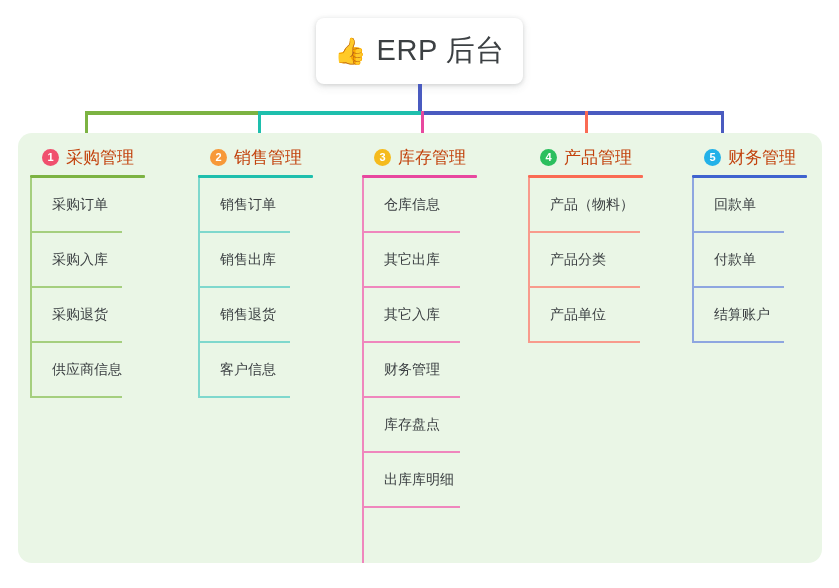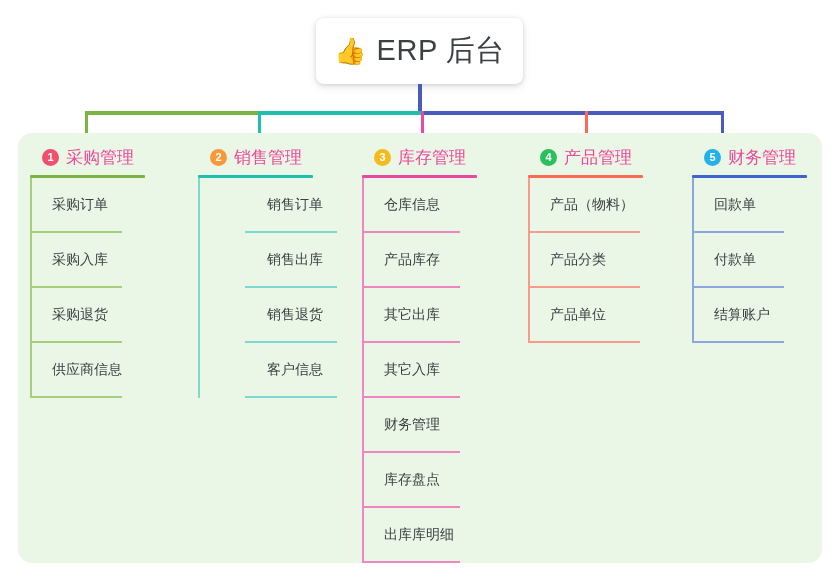--- a/index.html
+++ b/index.html
@@ -90,21 +90,21 @@
     border-radius: 50%;
     color: #ffffff;
     font-size: 11px;
     line-height: 17px;
     text-align: center;
     font-weight: bold;
     flex: none;
   }
   .col-title {
     font-size: 17px;
-    color: #ec4899;
+    color: #c2410c;
   }
   .col-rule {
     height: 3px;
     margin-top: 7px;
     border-radius: 1px;
   }
   .col-body {
     position: relative;
     margin-top: 0;
   }
@@ -184,21 +184,21 @@
             <div class="item-rule" style="width: 92px; background: rgb(165, 207, 126);"></div>
           </div>
         </div>
       </div>
       <div class="column" style="left: 198px;">
         <div class="col-head">
           <span class="badge" style="background: rgb(247, 153, 57);">2</span>
           <span class="col-title">销售管理</span>
         </div>
         <div class="col-rule" style="width: 115px; background: rgb(30, 191, 173);"></div>
-        <div class="col-body" style="height: 220px; padding-left: 47px;">
+        <div class="col-body" style="height: 220px;">
           <div class="spine" style="height: 220px; background: rgb(127, 216, 205);"></div>
           <div class="item">
             <span class="item-label">销售订单</span>
             <div class="item-rule" style="width: 92px; background: rgb(127, 216, 205);"></div>
           </div>
           <div class="item">
             <span class="item-label">销售出库</span>
             <div class="item-rule" style="width: 92px; background: rgb(127, 216, 205);"></div>
           </div>
           <div class="item">
@@ -217,24 +217,20 @@
           <span class="col-title">库存管理</span>
         </div>
         <div class="col-rule" style="width: 115px; background: rgb(232, 72, 159);"></div>
         <div class="col-body" style="height: 385px;">
           <div class="spine" style="height: 385px; background: rgb(239, 134, 189);"></div>
           <div class="item">
             <span class="item-label">仓库信息</span>
             <div class="item-rule" style="width: 98px; background: rgb(239, 134, 189);"></div>
           </div>
           <div class="item">
-            <span class="item-label">产品库存</span>
-            <div class="item-rule" style="width: 98px; background: rgb(239, 134, 189);"></div>
-          </div>
-          <div class="item">
             <span class="item-label">其它出库</span>
             <div class="item-rule" style="width: 98px; background: rgb(239, 134, 189);"></div>
           </div>
           <div class="item">
             <span class="item-label">其它入库</span>
             <div class="item-rule" style="width: 98px; background: rgb(239, 134, 189);"></div>
           </div>
           <div class="item">
             <span class="item-label">财务管理</span>
             <div class="item-rule" style="width: 98px; background: rgb(239, 134, 189);"></div>

